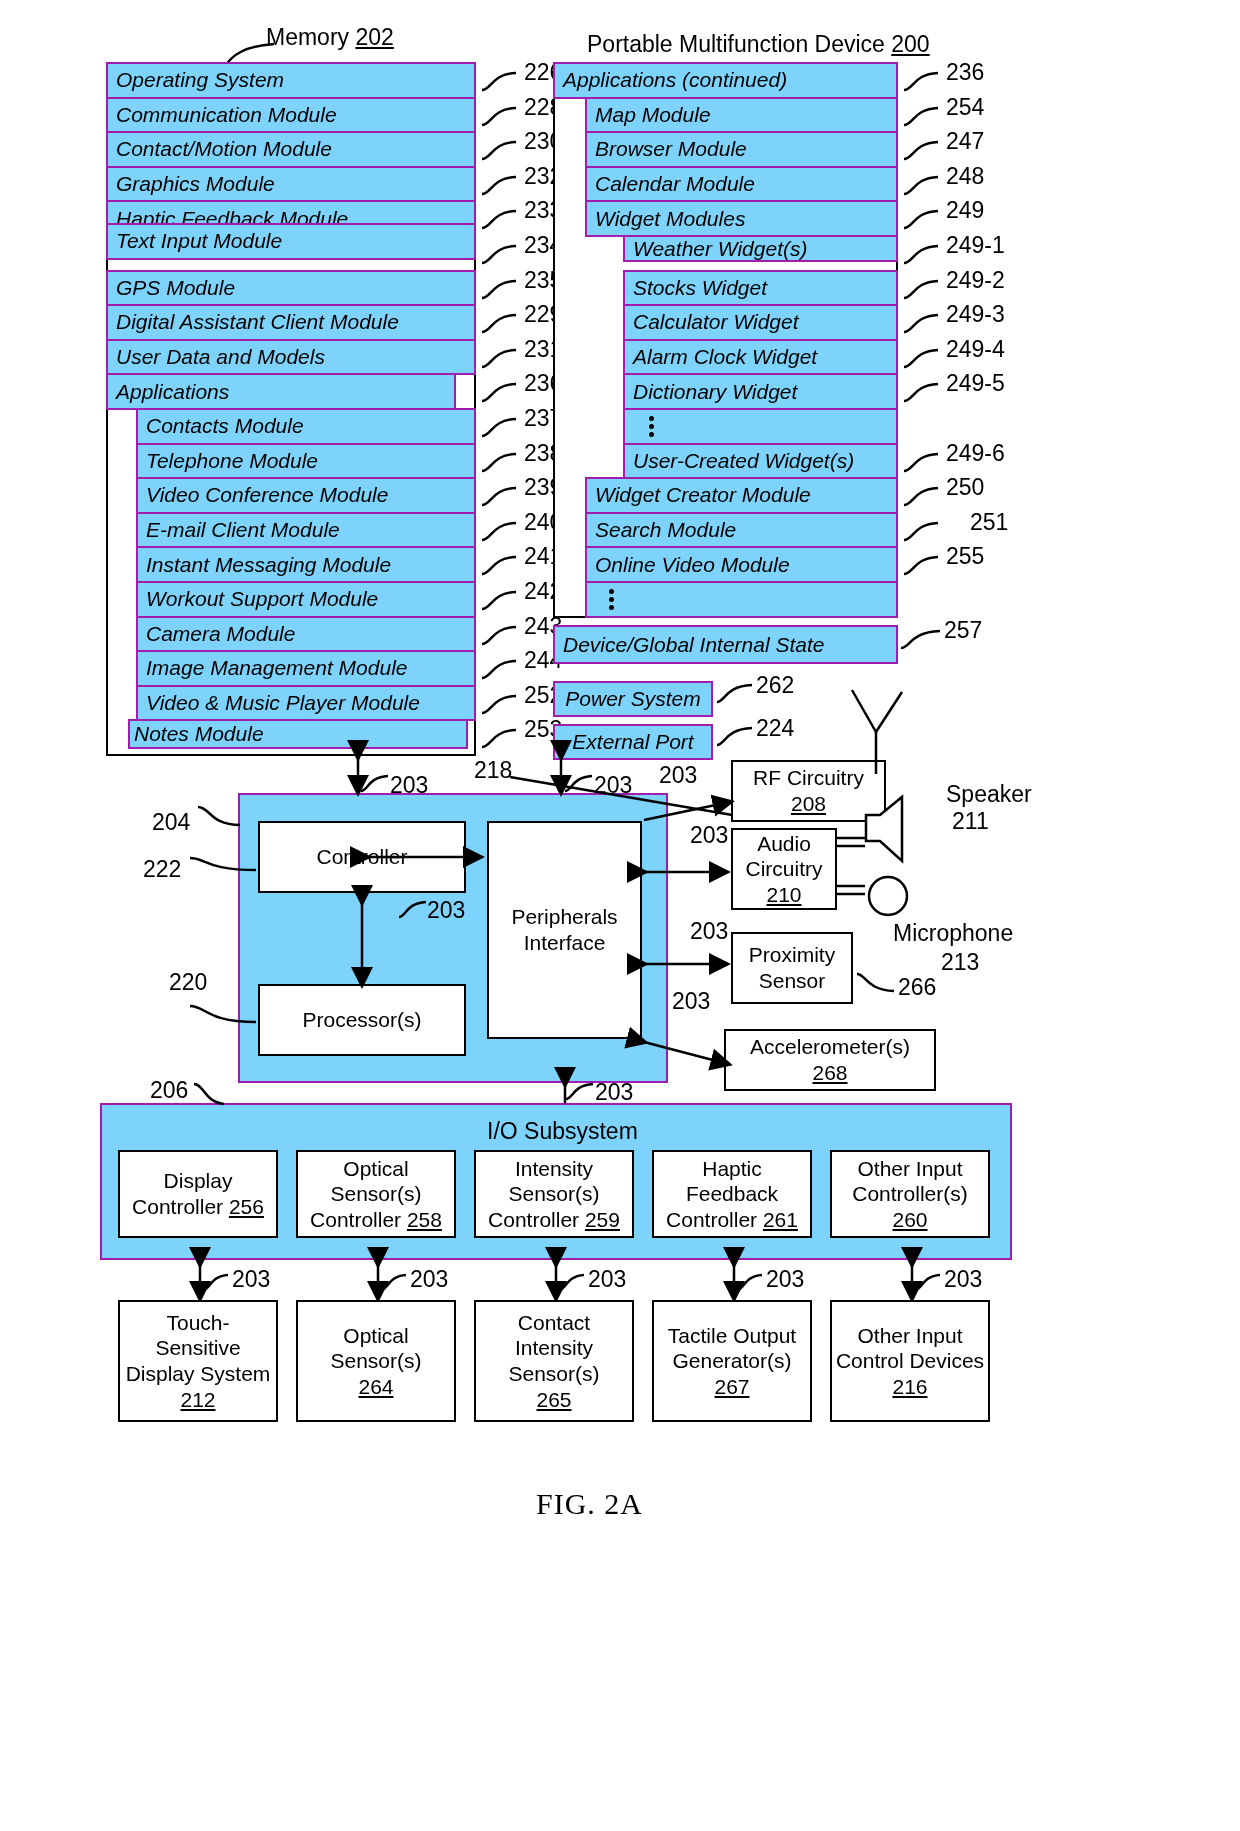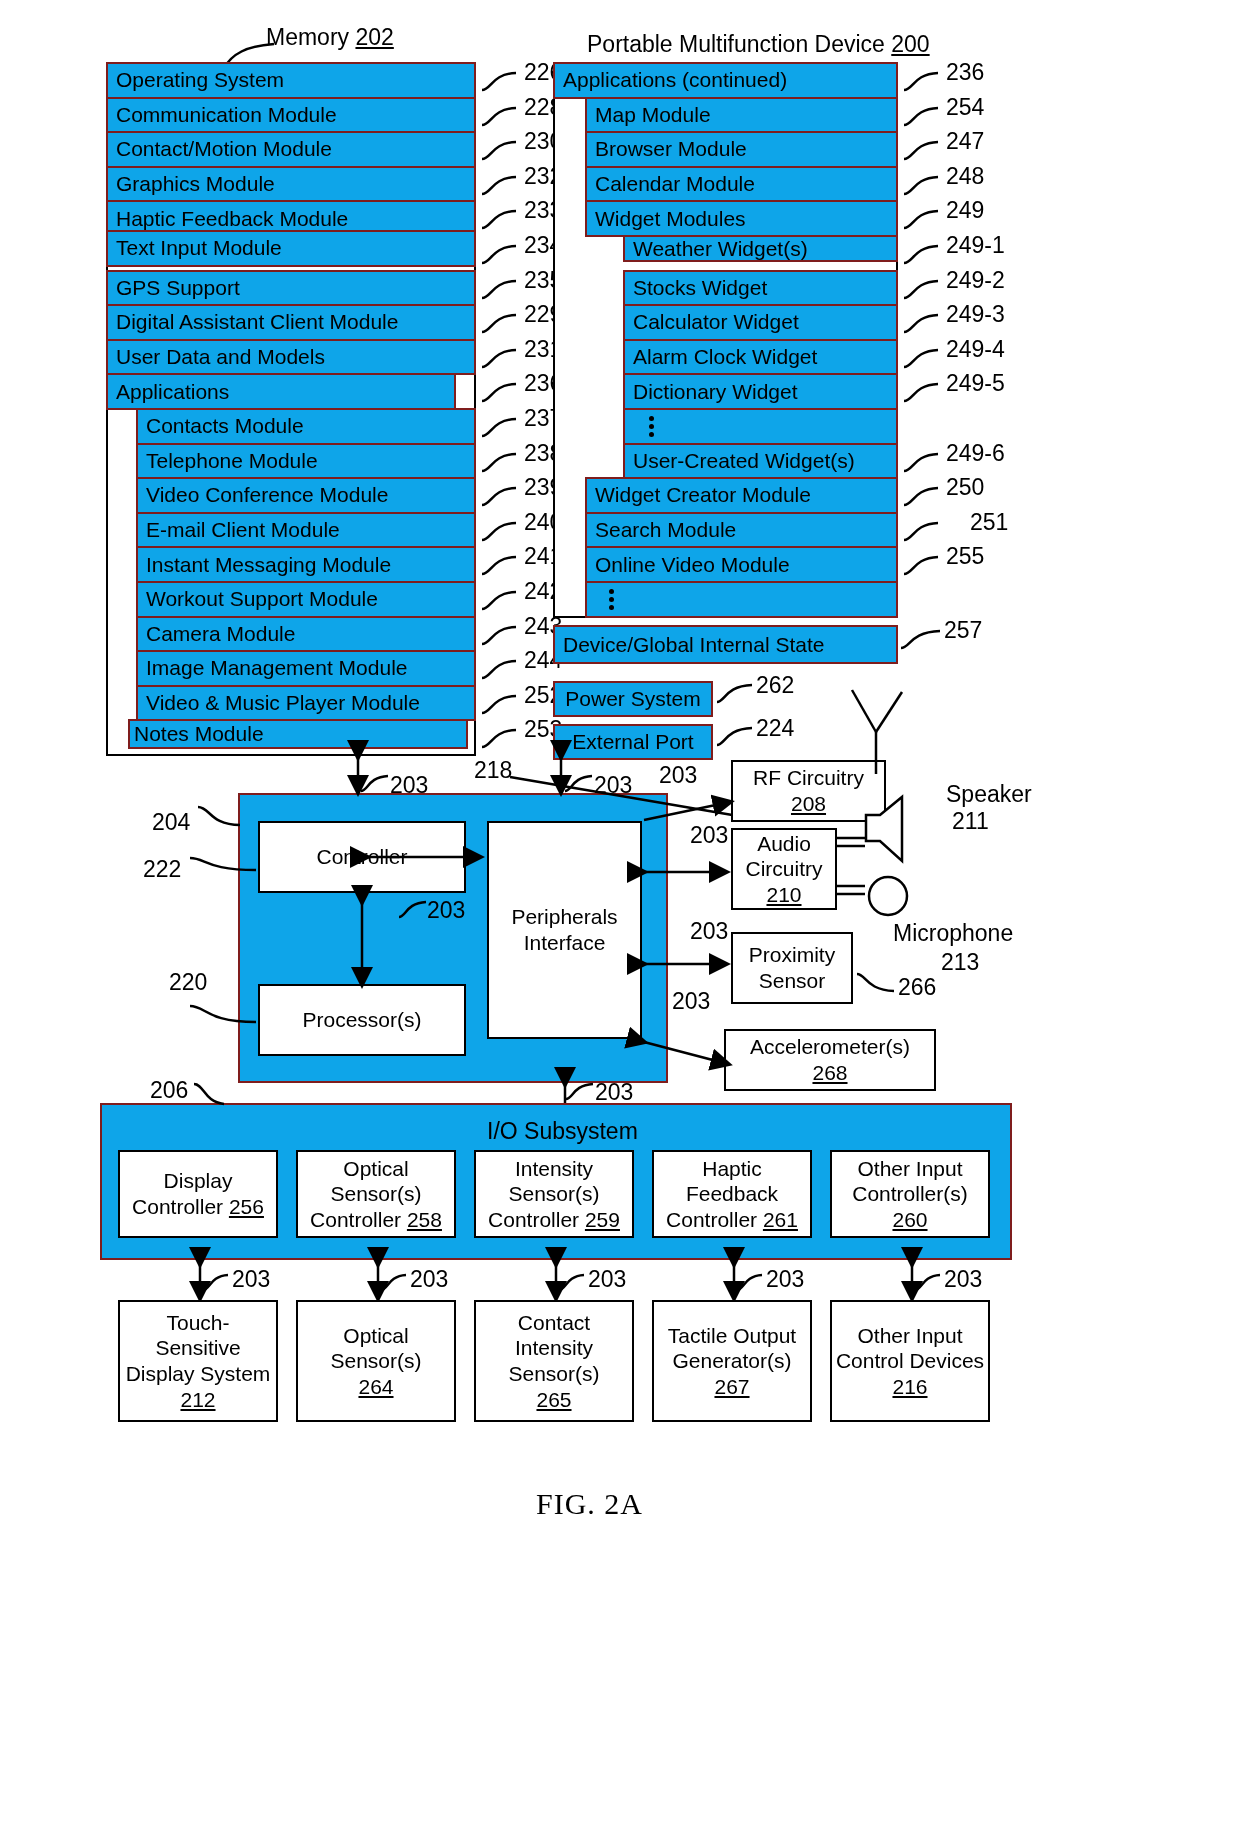--- a/index.html
+++ b/index.html
@@ -6,23 +6,24 @@
   body{
     width:1240px;height:1831px;position:relative;
     font-family:"Liberation Sans", sans-serif;
     color:#000;
     -webkit-font-smoothing:none;
   }
   .abs{position:absolute;}
   
   .box{
     position:absolute;
-    border:2px solid #7f1d1d;
+    border:2px solid #a21caf;
     box-sizing:border-box;
-    background:#0ea5e9;
+    background:#7dd3fc;
+    font-style:italic;
   }
   .outer{
     position:absolute;
     border:2px solid #000;
     box-sizing:border-box;
     background:#fff;
   }
   .lbl{font-size:21px;white-space:nowrap;}
   .num{
     position:absolute;font-size:23px;white-space:nowrap;
@@ -81,27 +82,27 @@
               <span class="lbl">Contact/Motion Module</span>
     </div>
     <div class="box" style="left:106px;top:165.8px;width:370px;height:36.6px;
               display:flex;align-items:center;padding-left:8px;">
               <span class="lbl">Graphics Module</span>
     </div>
     <div class="box" style="left:106px;top:200.4px;width:370px;height:36.6px;
               display:flex;align-items:center;padding-left:8px;">
               <span class="lbl">Haptic Feedback Module</span>
     </div>
-    <div class="box" style="left:106px;top:230px;width:370px;height:36.6px;
+    <div class="box" style="left:106px;top:223px;width:370px;height:36.6px;
               display:flex;align-items:center;padding-left:8px;">
               <span class="lbl">Text Input Module</span>
     </div>
     <div class="box" style="left:106px;top:269.6px;width:370px;height:36.6px;
               display:flex;align-items:center;padding-left:8px;">
-              <span class="lbl">GPS Support</span>
+              <span class="lbl">GPS Module</span>
     </div>
     <div class="box" style="left:106px;top:304.20000000000005px;width:370px;height:36.6px;
               display:flex;align-items:center;padding-left:8px;">
               <span class="lbl">Digital Assistant Client Module</span>
     </div>
     <div class="box" style="left:106px;top:338.8px;width:370px;height:36.6px;
               display:flex;align-items:center;padding-left:8px;">
               <span class="lbl">User Data and Models</span>
     </div>
     <div class="box" style="left:106px;top:373.40000000000003px;width:350px;height:36.6px;

